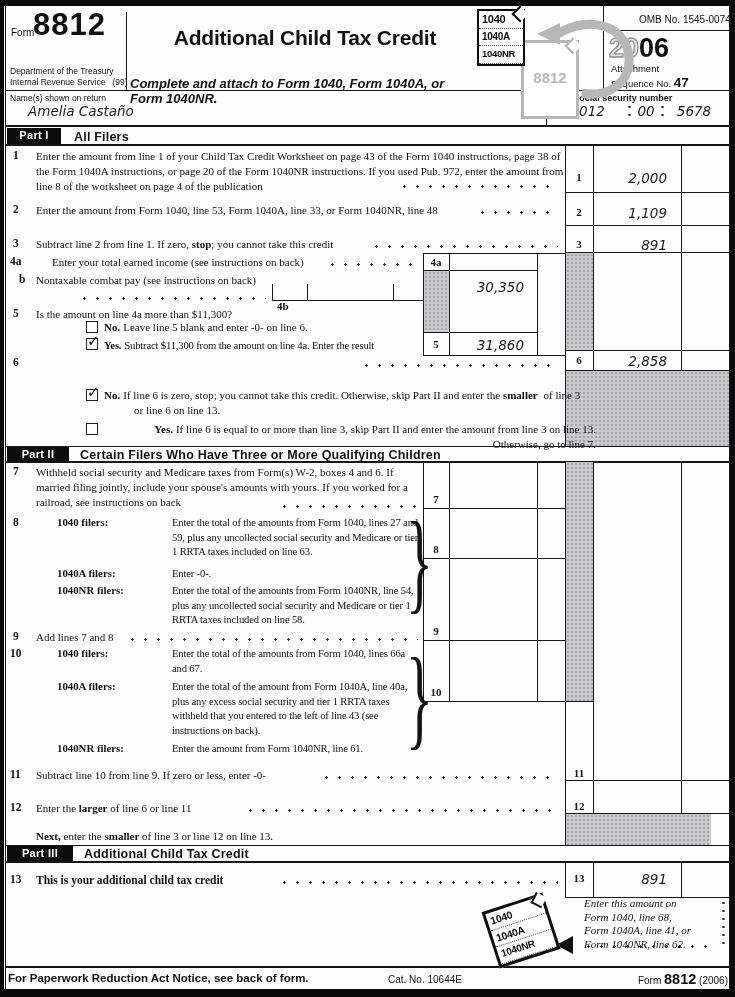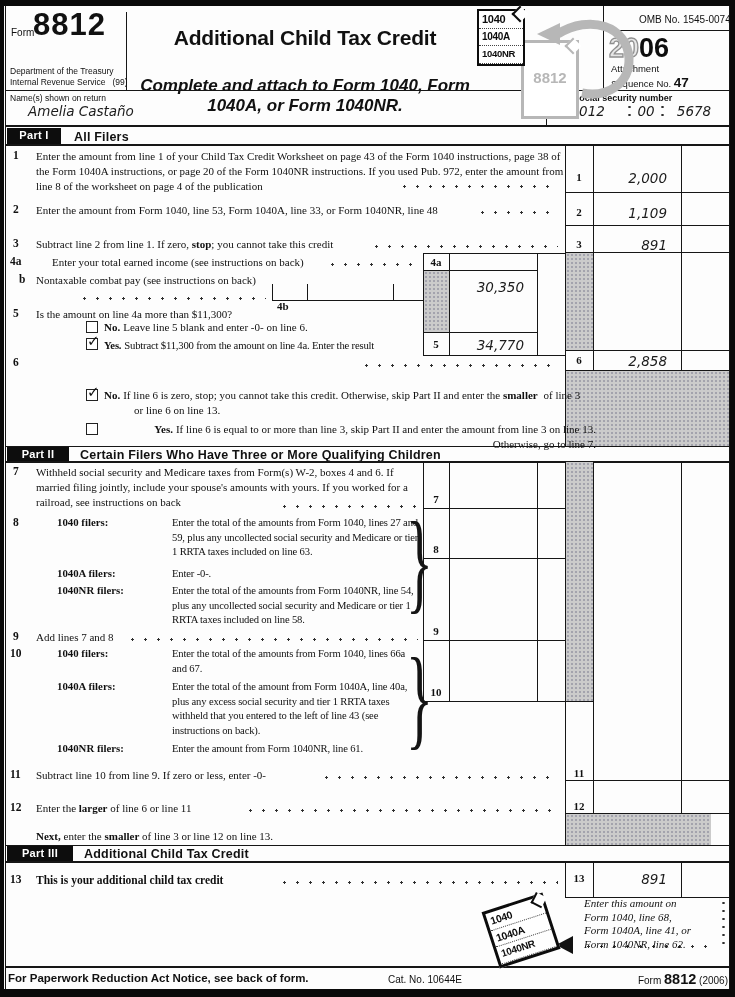--- a/index.html
+++ b/index.html
@@ -64,21 +64,21 @@
 <body>
 
 <div id="page">
 
   <span class="abs sans" style="left:11px;top:27px;font-size:10px;">Form</span>
   <span class="abs sans" style="left:33px;top:7px;font-size:31px;font-weight:bold;letter-spacing:1px;">8812</span>
   <div class="vl" style="left:126px;top:12px;height:78px;"></div>
   <span class="abs sans" style="left:10px;top:66px;font-size:8.5px;">Department of the Treasury</span>
   <span class="abs sans" style="left:10px;top:77px;font-size:8.5px;">Internal Revenue Service&nbsp;&nbsp;&nbsp;(99)</span>
   <div class="abs sans" style="left:135px;top:26px;width:340px;text-align:center;font-size:21px;font-weight:bold;letter-spacing:-.2px;">Additional Child Tax Credit</div>
-  <div class="abs sans" style="left:130px;top:76px;width:350px;text-align:center;font-size:17px;font-style:italic;font-weight:600;">Complete and attach to Form 1040, Form 1040A, or Form 1040NR.</div>
+  <div class="abs sans" style="left:130px;top:76px;width:350px;text-align:left;font-size:13px;font-style:italic;font-weight:600;">Complete and attach to Form 1040, Form 1040A, or Form 1040NR.</div>
 
   <div class="ghost" style="left:521px;top:40px;width:52px;height:47px;padding-top:26px;">
     <span>8812</span>
     <span class="gfold"></span>
   </div>
   <svg class="abs" style="left:524px;top:10px;z-index:2;" width="115" height="92" viewBox="0 0 115 92">
     <path d="M 34 24 C 66 4 103 16 105 48 C 106 74 83 88 58 83" fill="none" stroke="#b7b7b7" stroke-width="9"></path>
     <polygon points="36,13 36,35 13,24" fill="#b7b7b7"></polygon>
   </svg>
   <div class="badge" style="left:477px;top:9px;width:44px;">
@@ -177,21 +177,21 @@
   <div class="bt" style="left:36px;top:307px;width:400px;">Is the amount on line 4a more than $11,300?</div>
   <div class="cb" style="left:86px;top:321px;"></div>
   <div class="bt opt" style="left:104px;top:320px;width:330px;">
     <span class="b">No.</span><span>Leave line 5 blank and enter -0- on line 6.</span>
   </div>
   <div class="cb checked" style="left:86px;top:338px;"></div>
   <div class="bt opt tight" style="left:104px;top:338px;width:330px;">
     <span class="b">Yes.</span><span>Subtract $11,300 from the amount on line 4a. Enter the result</span>
   </div>
   <span class="bno" style="left:423px;top:338px;width:26px;">5</span>
-  <span class="hw" style="left:449px;top:337px;width:82px;">34,770</span>
+  <span class="hw" style="left:449px;top:337px;width:82px;">31,860</span>
 
   <span class="lno" style="left:13px;top:356px;">6</span>
   <div class="lead" style="left:360px;top:364px;width:198px;"></div>
   <span class="bno" style="left:565px;top:354px;width:28px;">6</span>
   <span class="hw" style="left:593px;top:353px;width:81px;">2,858</span>
   <div class="cb checked" style="left:86px;top:389px;"></div>
   <div class="bt opt" style="left:104px;top:388px;width:458px;">
     <span class="b">No.</span><span>If line 6 is zero, stop; you cannot take this credit. Otherwise, skip Part II and enter the </span><span class="b">smaller</span><span> of line 3 or line 6 on line 13.</span>
   </div>
   <div class="cb" style="left:86px;top:423px;"></div>

